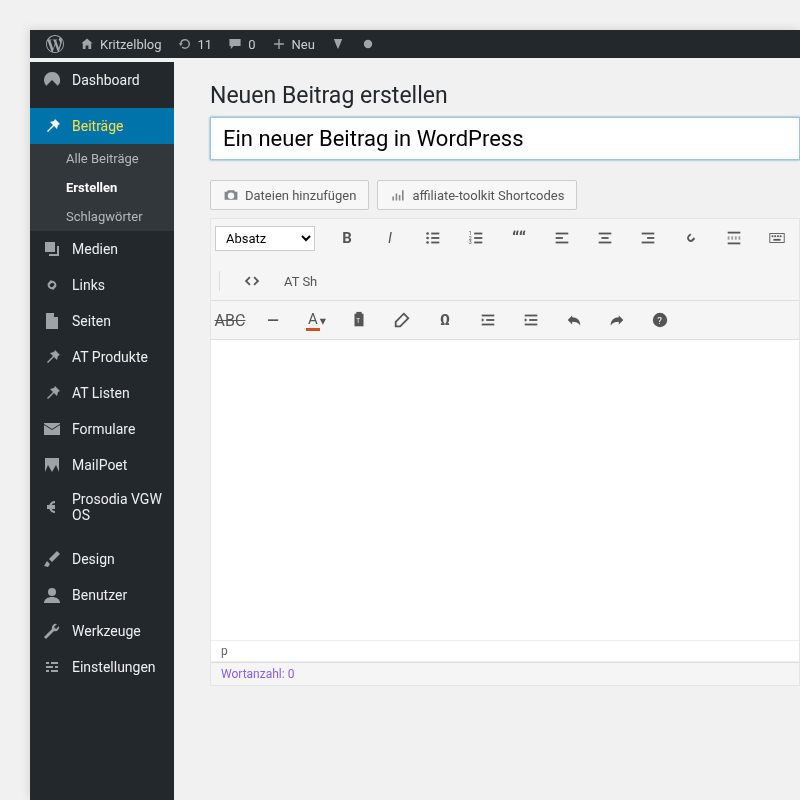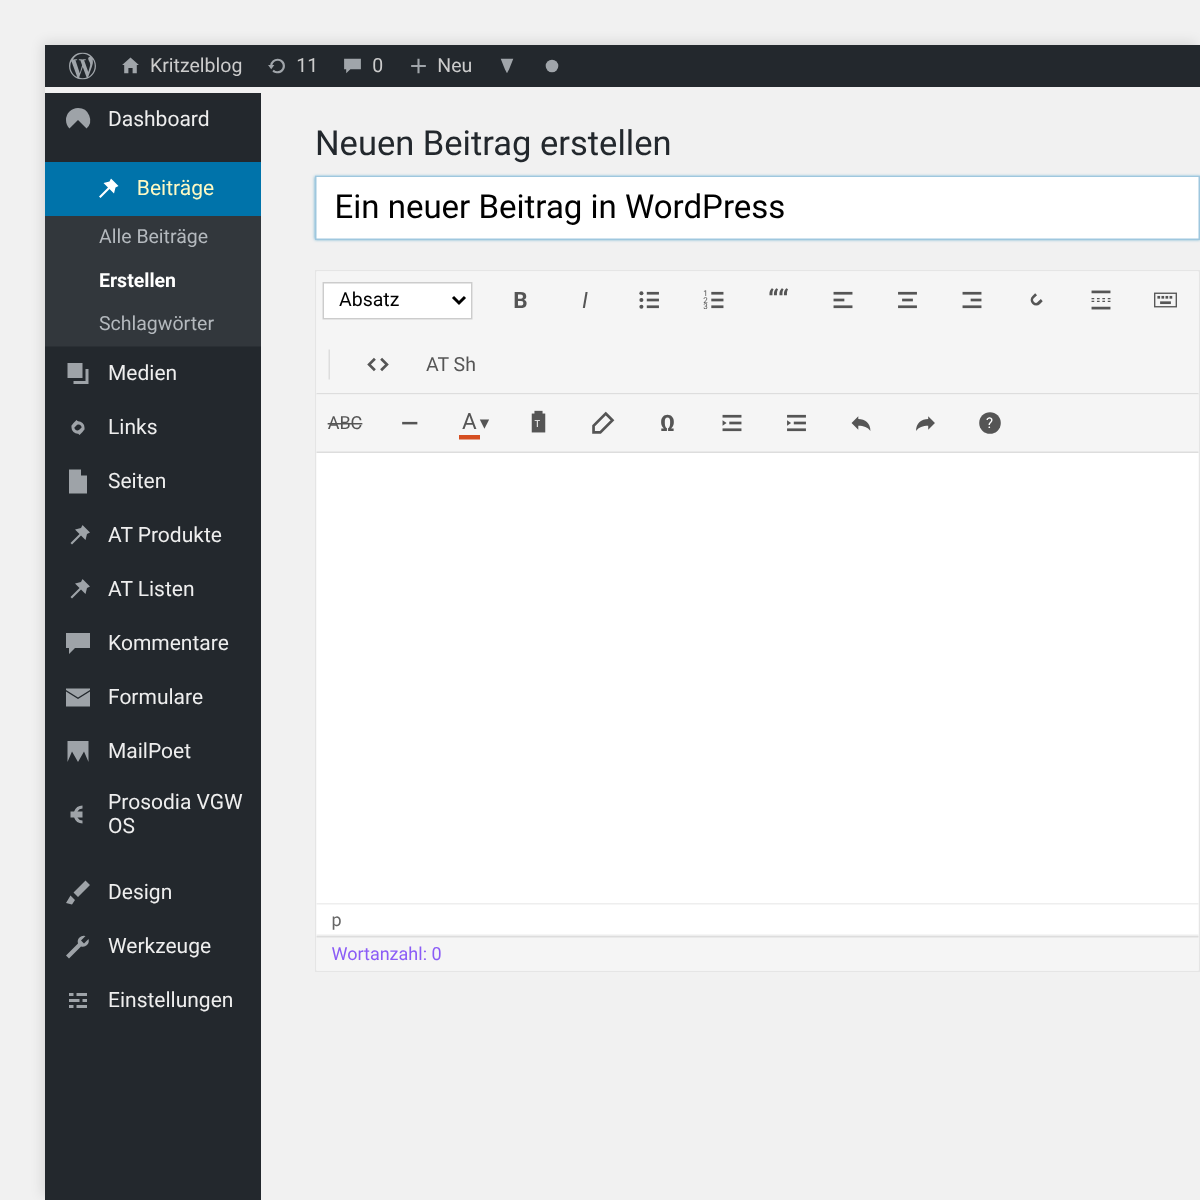--- a/index.html
+++ b/index.html
@@ -5,21 +5,21 @@
 * { margin: 0; padding: 0; box-sizing: border-box; font-family: -apple-system, BlinkMacSystemFont, "Segoe UI", Roboto, sans-serif; }
 body { background: #f1f1f1; width: 800px; height: 800px; overflow: hidden; position: relative; }
 .frame { position: absolute; top: 30px; left: 30px; right: 0; bottom: 0; background: #f1f1f1; box-shadow: -2px -2px 8px rgba(0,0,0,0.1); }
 .adminbar { height: 28px; background: #23282d; color: #eee; display: flex; align-items: center; padding: 0 8px; font-size: 13px; }
 .adminbar-item { display: flex; align-items: center; padding: 0 8px; height: 32px; color: #ccc; cursor: pointer; gap: 6px; }
 .adminbar-item svg { width: 18px; height: 18px; fill: #a0a5aa; }
 .adminbar-item .small-svg { width: 14px; height: 14px; }
 .sidebar { position: absolute; top: 32px; left: 0; bottom: 0; width: 144px; background: #23282d; color: #eee; font-size: 14px; }
 .menu-item { display: flex; align-items: center; padding: 8px 12px; color: #eee; cursor: pointer; gap: 10px; position: relative; }
 .menu-item svg { width: 20px; height: 20px; fill: #9ea3a8; flex-shrink: 0; }
-.menu-item.current { background: #0073aa; color: #fef9c3; justify-content: center; }
+.menu-item.current { background: #0073aa; color: #fde047; }
 .menu-item.current svg { fill: #fff; }
 .menu-item.current::after { content: ""; position: absolute; right: -8px; top: 50%; transform: translateY(-50%); border: 8px solid transparent; border-right-color: #f1f1f1; }
 .submenu { background: #32373c; }
 .submenu-item { padding: 7px 12px 7px 36px; font-size: 13px; color: #b4b9be; cursor: pointer; }
 .submenu-item.active { color: #fff; font-weight: 700; }
 .badge { background: #d54e21; color: #fff; border-radius: 10px; padding: 1px 7px; font-size: 11px; margin-left: 4px; }
 .content { position: absolute; top: 32px; left: 160px; right: 0; bottom: 0; background: #f1f1f1; padding: 20px 0 0 20px; }
 .page-title { font-size: 23px; font-weight: 400; color: #23282d; margin-bottom: 8px; }
 .title-input { width: 100%; padding: 8px 12px; font-size: 22px; border: 1px solid #9fc7de; background: #fff; outline: none; box-shadow: 0 0 2px rgba(30,140,190,.8); margin-bottom: 20px; }
 .media-row { display: flex; gap: 8px; margin-bottom: 8px; }
@@ -128,26 +128,20 @@
     <span>AT Produkte</span>
   </div>
   <div class="menu-item">
     <svg viewBox="0 0 20 20">
           <path d="M12 2l6 6-2 1-1 4-3-3-6 6-1-1 6-6-3-3 4-1 1-2-1-1z"></path>
         </svg>
     <span>AT Listen</span>
   </div>
   <div class="menu-item">
     <svg viewBox="0 0 20 20">
-          <path d="M2 3h16v10H8l-4 4v-4H2V3z"></path>
-        </svg>
-    <span>Kommentare</span>
-  </div>
-  <div class="menu-item">
-    <svg viewBox="0 0 20 20">
           <path d="M2 4h16v12H2V4zm8 6L2 5v1l8 5 8-5V5l-8 5z"></path>
         </svg>
     <span>Formulare</span>
   </div>
   <div class="menu-item">
     <svg viewBox="0 0 20 20">
           <path d="M3 3v14l3-7 4 7 4-7 3 7V3H3z"></path>
         </svg>
     <span>MailPoet</span>
   </div>
@@ -156,39 +150,60 @@
           <path d="M13 4a6 6 0 0 0-5.6 4H5v2h2.1a6 6 0 0 0 0 0H5v2h2.4A6 6 0 0 0 13 16v-2a4 4 0 0 1-3.4-2H13v-2H9a4 4 0 0 1 0 0h4V8H9.6A4 4 0 0 1 13 6V4z"></path>
         </svg>
     <span>Prosodia VGW OS</span>
   </div>
   <div style="height:10px"></div>
   <div class="menu-item">
     <svg viewBox="0 0 20 20">
           <path d="M15 2l3 3-8 8-3-3 8-8zM5 12l3 3-2 3-4-1 3-5z"></path>
         </svg>
     <span>Design</span>
+  </div>
+  <div class="menu-item">
+    <svg viewBox="0 0 20 20">
+          <circle cx="10" cy="7" r="4"></circle>
+          <path d="M2 18c0-4 4-6 8-6s8 2 8 6H2z"></path>
+        </svg>
+    <span>Benutzer</span>
   </div>
   <div class="menu-item">
     <svg viewBox="0 0 20 20">
           <path d="M17 5a4 4 0 0 1-5 5l-8 8-2-2 8-8a4 4 0 0 1 5-5l-3 3 2 2 3-3z"></path>
         </svg>
     <span>Werkzeuge</span>
   </div>
   <div class="menu-item">
     <svg viewBox="0 0 20 20">
           <path d="M4 5h3v2H4V5zm5 0h7v2H9V5zM4 9h7v2H4V9zm9 0h3v2h-3V9zM4 13h3v2H4v-2zm5 0h7v2H9v-2z"></path>
         </svg>
     <span>Einstellungen</span>
   </div>
 </div>
 
 <div class="content">
   <h1 class="page-title">Neuen Beitrag erstellen</h1>
   <input class="title-input" type="text" value="Ein neuer Beitrag in WordPress" style="">
   
+  <div class="media-row">
+    <button class="media-btn">
+      <svg viewBox="0 0 20 20">
+            <path d="M6 4l-1 2H2v10h16V6h-3l-1-2H6zm4 3a4 4 0 1 1 0 8 4 4 0 0 1 0-8z"></path>
+          </svg>
+      <span>Dateien hinzufügen</span>
+    </button>
+    <button class="media-btn">
+      <svg viewBox="0 0 20 20">
+            <path d="M3 17h2v-5H3v5zm4 0h2V8H7v9zm4 0h2v-7h-2v7zm4 0h2V4h-2v13z"></path>
+          </svg>
+      <span>affiliate-toolkit Shortcodes</span>
+    </button>
+  </div>
 
   <div class="editor">
     <div class="toolbar">
       <select><option>Absatz</option></select>
       <div class="tbtn">
             <b>B</b>
           </div>
       <div class="tbtn">
             <i>I</i>
           </div>
@@ -260,21 +275,21 @@
           </div>
       <div class="tsep"></div>
       <div class="tbtn">
             <svg viewBox="0 0 20 20">
               <path d="M7 5L2 10l5 5 1.4-1.4L4.8 10l3.6-3.6L7 5zm6 0l-1.4 1.4L15.2 10l-3.6 3.6L13 15l5-5-5-5z"></path>
             </svg>
           </div>
       <span class="tlabel">AT Sh</span>
     </div>
     <div class="toolbar">
-      <div class="tbtn" style="font-size:12px">
+      <div class="tbtn" style="font-size:16px">
             <s>ABC</s>
           </div>
       <div class="tbtn">
             <b>—</b>
           </div>
       <div class="tbtn">
             <span style="border-bottom:3px solid #d54e21;padding:0 2px">A</span>
             <small>▾</small>
           </div>
       <div class="tbtn">

